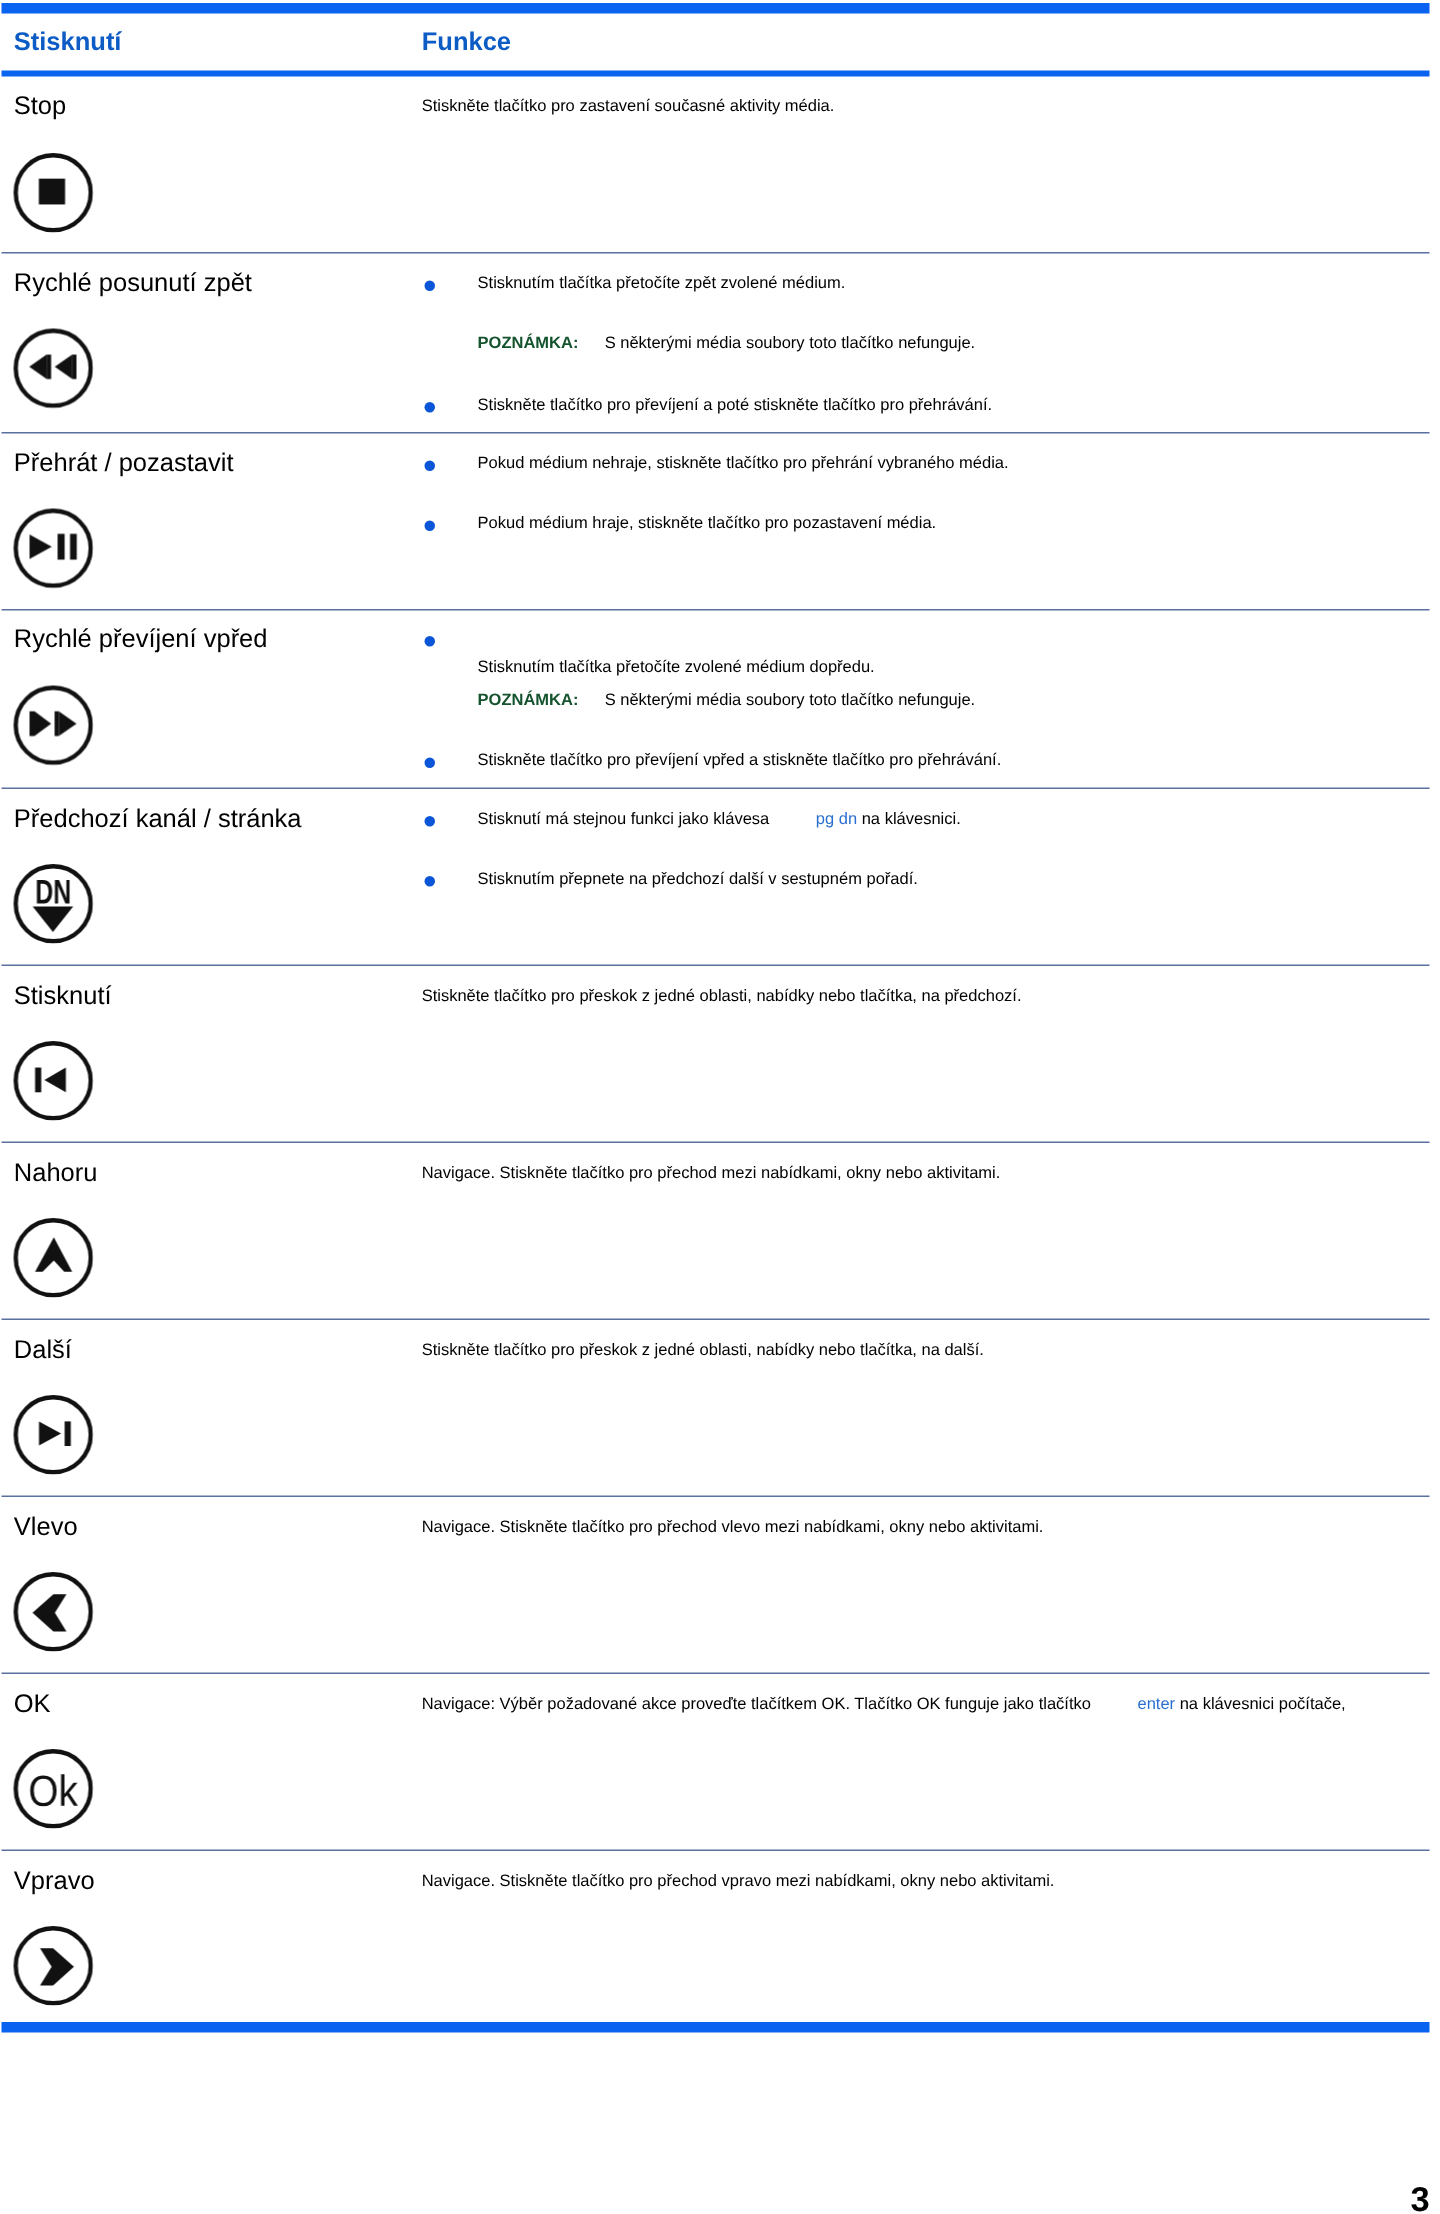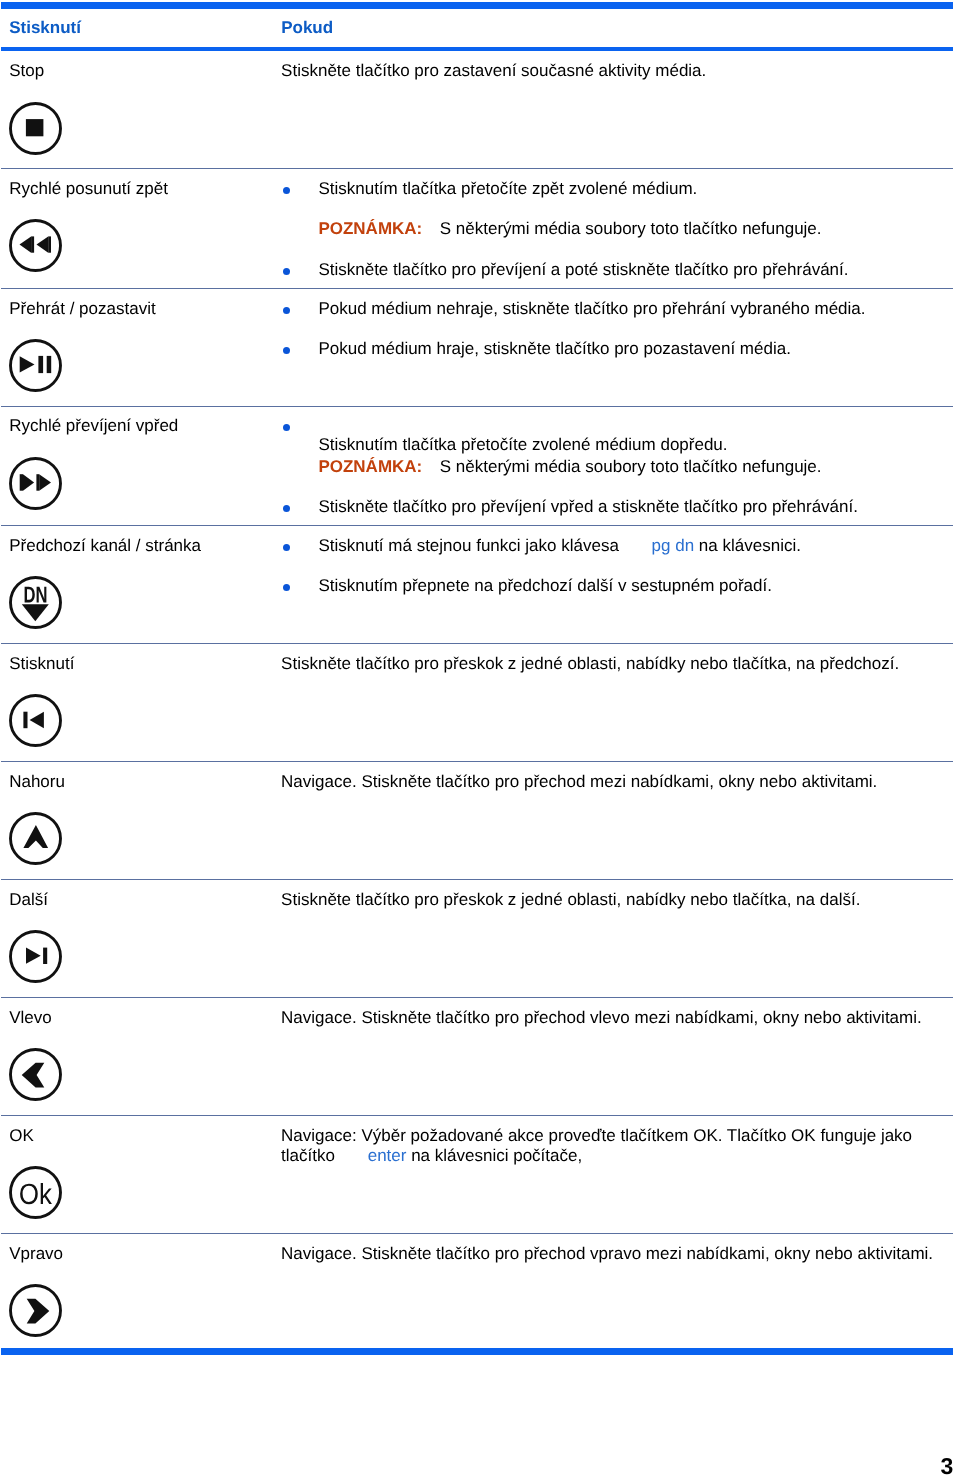--- a/index.html
+++ b/index.html
@@ -12,39 +12,39 @@
   .rule-top{top:2px;height:6.8px;}
   .rule-head{top:47.2px;height:3.6px;}
   .rule-bottom{top:1348px;height:6.8px;}
   .rule-thin{height:1.3px;background:#5a70a0;}
   .hdr-cell{position:absolute;top:17.8px;font-size:17.0px;font-weight:bold;color:#0d5cc5;
             line-height:20.5px;white-space:nowrap;}
   .hdr-button{left:9.2px;}
   .hdr-function{left:281.2px;}
   .trow{position:absolute;left:0;top:0;width:960px;height:0;}
   .row-label{position:absolute;left:9.2px;font-size:17.0px;line-height:20.5px;color:#000;white-space:nowrap;}
-  .cell{position:absolute;font-size:17.0px;line-height:20.5px;color:#000;}
+  .cell{position:absolute;font-size:11px;line-height:20.5px;color:#000;}
   .cell-plain{left:281.1px;width:656px;}
   .cell-indent{left:318.4px;width:622px;}
-  .note{color:#c2410c;font-weight:bold;}
+  .note{color:#14532d;font-weight:bold;}
   .note-gap{display:inline-block;width:17.5px;}
   .lnk{color:#2a6fd0;margin-left:28px;}
   .bullet{position:absolute;left:283.2px;width:7.0px;height:7.0px;border-radius:50%;background:#0a55d8;}
   .icon{position:absolute;left:9.4px;width:53px;height:53px;}
   .icon svg{display:block;}
   .icon svg{will-change:transform;}
   .pageno{position:absolute;left:940.4px;top:1455.2px;font-size:23px;font-weight:bold;color:#000;line-height:22px;}
 </style>
 </head>
 <body>
 
 <div class="page">
 <div class="rule rule-top"></div>
 <div class="hdr-cell hdr-button">Stisknutí</div>
-<div class="hdr-cell hdr-function">Pokud</div>
+<div class="hdr-cell hdr-function">Funkce</div>
 <div class="rule rule-head"></div>
 <div class="trow">
   <div class="row-label" style="top:61.10px">Stop</div>
   <div class="icon" style="top:101.50px">
         <svg viewBox="0 0 53 53" width="53" height="53" shape-rendering="geometricPrecision">
           <circle cx="26.5" cy="26.5" r="25" fill="none" stroke="#111" stroke-width="2.9"></circle>
           <rect x="16.9" y="17.1" width="17.5" height="17.2" fill="#111"></rect>
         </svg>
       </div>
   <div class="cell cell-plain" style="top:61.10px">

